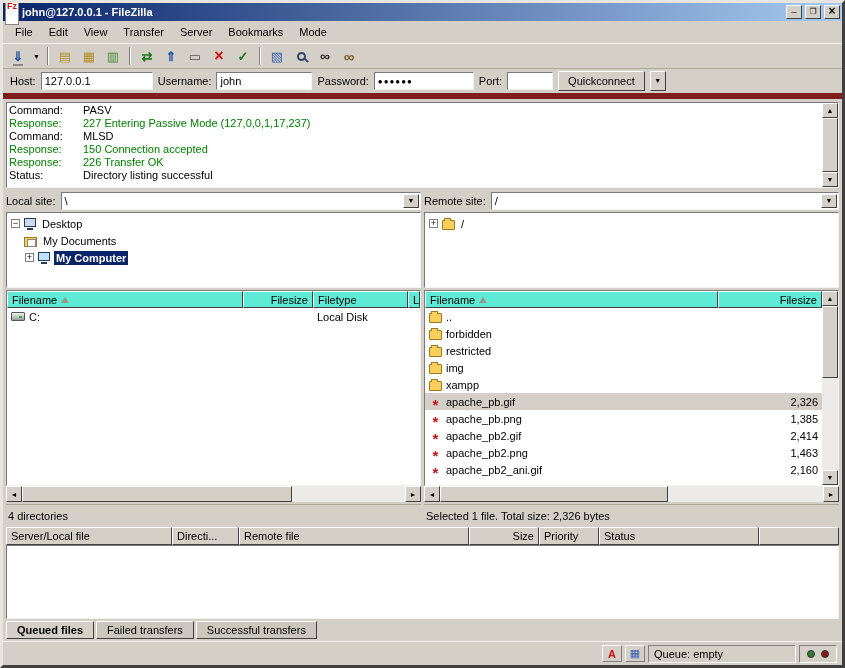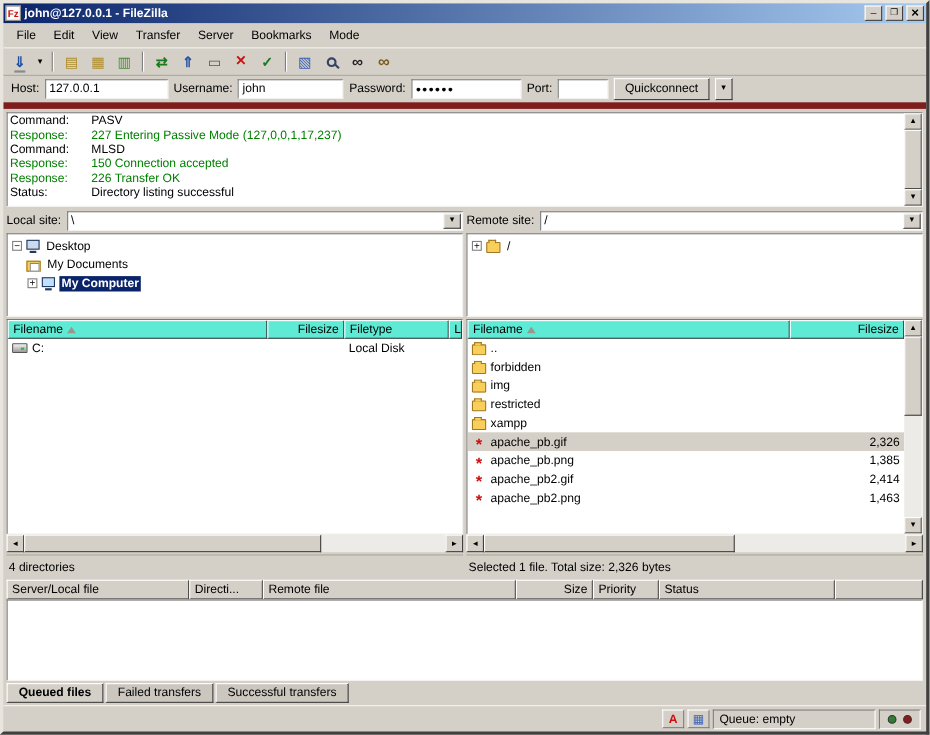--- a/index.html
+++ b/index.html
@@ -13,21 +13,21 @@
     display: flex; flex-direction: column;
     overflow: hidden;
   }
 
   
   .titlebar {
     height: 18px; flex: 0 0 18px;
     background: linear-gradient(to right, #0a246a, #a6caf0);
     display: flex; align-items: center; gap: 3px; padding: 0 2px;
   }
-  .app-icon { width: 14px; height: 14px; background: #fff; border: 1px solid #888;
+  .app-icon { width: 14px; height: 26px; background: #fff; border: 1px solid #888;
     color: #cc1111; font-weight: bold; font-size: 9px; line-height: 12px; text-align: center; }
   .titlebar .title { flex: 1; color: #fff; font-weight: bold; font-size: 11px; white-space: nowrap; overflow: hidden; }
   .tb-btn { width: 16px; height: 14px; background: #d4d0c8; border: 1px solid;
     border-color: #fff #404040 #404040 #fff; font-size: 9px; text-align: center; line-height: 11px; color: #000; }
   .tb-btn.min::before { content: "_"; position: relative; top: -3px; }
   .tb-btn.max::before { content: "❐"; font-size: 8px; }
   .tb-btn.close::before { content: "×"; font-size: 12px; font-weight: bold; line-height: 10px; }
 
   
   .menubar { height: 22px; flex: 0 0 22px; display: flex; align-items: center; padding-left: 4px; }
@@ -366,28 +366,28 @@
             <div class="lrow">
               <span class="fcell rc-name">
                   <span class="ic ic-folder"></span>
                   <span>forbidden</span>
                 </span>
               <span class="fcell rc-size ral"></span>
             </div>
             <div class="lrow">
               <span class="fcell rc-name">
                   <span class="ic ic-folder"></span>
+                  <span>restricted</span>
+                </span>
+              <span class="fcell rc-size ral"></span>
+            </div>
+            <div class="lrow">
+              <span class="fcell rc-name">
+                  <span class="ic ic-folder"></span>
                   <span>img</span>
-                </span>
-              <span class="fcell rc-size ral"></span>
-            </div>
-            <div class="lrow">
-              <span class="fcell rc-name">
-                  <span class="ic ic-folder"></span>
-                  <span>restricted</span>
                 </span>
               <span class="fcell rc-size ral"></span>
             </div>
             <div class="lrow">
               <span class="fcell rc-name">
                   <span class="ic ic-folder"></span>
                   <span>xampp</span>
                 </span>
               <span class="fcell rc-size ral"></span>
             </div>
@@ -411,20 +411,27 @@
                   <span>apache_pb2.gif</span>
                 </span>
               <span class="fcell rc-size ral">2,414</span>
             </div>
             <div class="lrow">
               <span class="fcell rc-name">
                   <span class="ic ic-image"></span>
                   <span>apache_pb2.png</span>
                 </span>
               <span class="fcell rc-size ral">1,463</span>
+            </div>
+            <div class="lrow">
+              <span class="fcell rc-name">
+                  <span class="ic ic-image"></span>
+                  <span>apache_pb2_ani.gif</span>
+                </span>
+              <span class="fcell rc-size ral">2,160</span>
             </div>
           </div>
         </div>
         <div class="scroll-v" style="position:relative">
           <div class="sc-btn">▲</div>
           <div class="sc-thumb-v" style="height:72px"></div>
           <div class="sc-fill"></div>
           <div class="sc-btn">▼</div>
         </div>
       </div>

